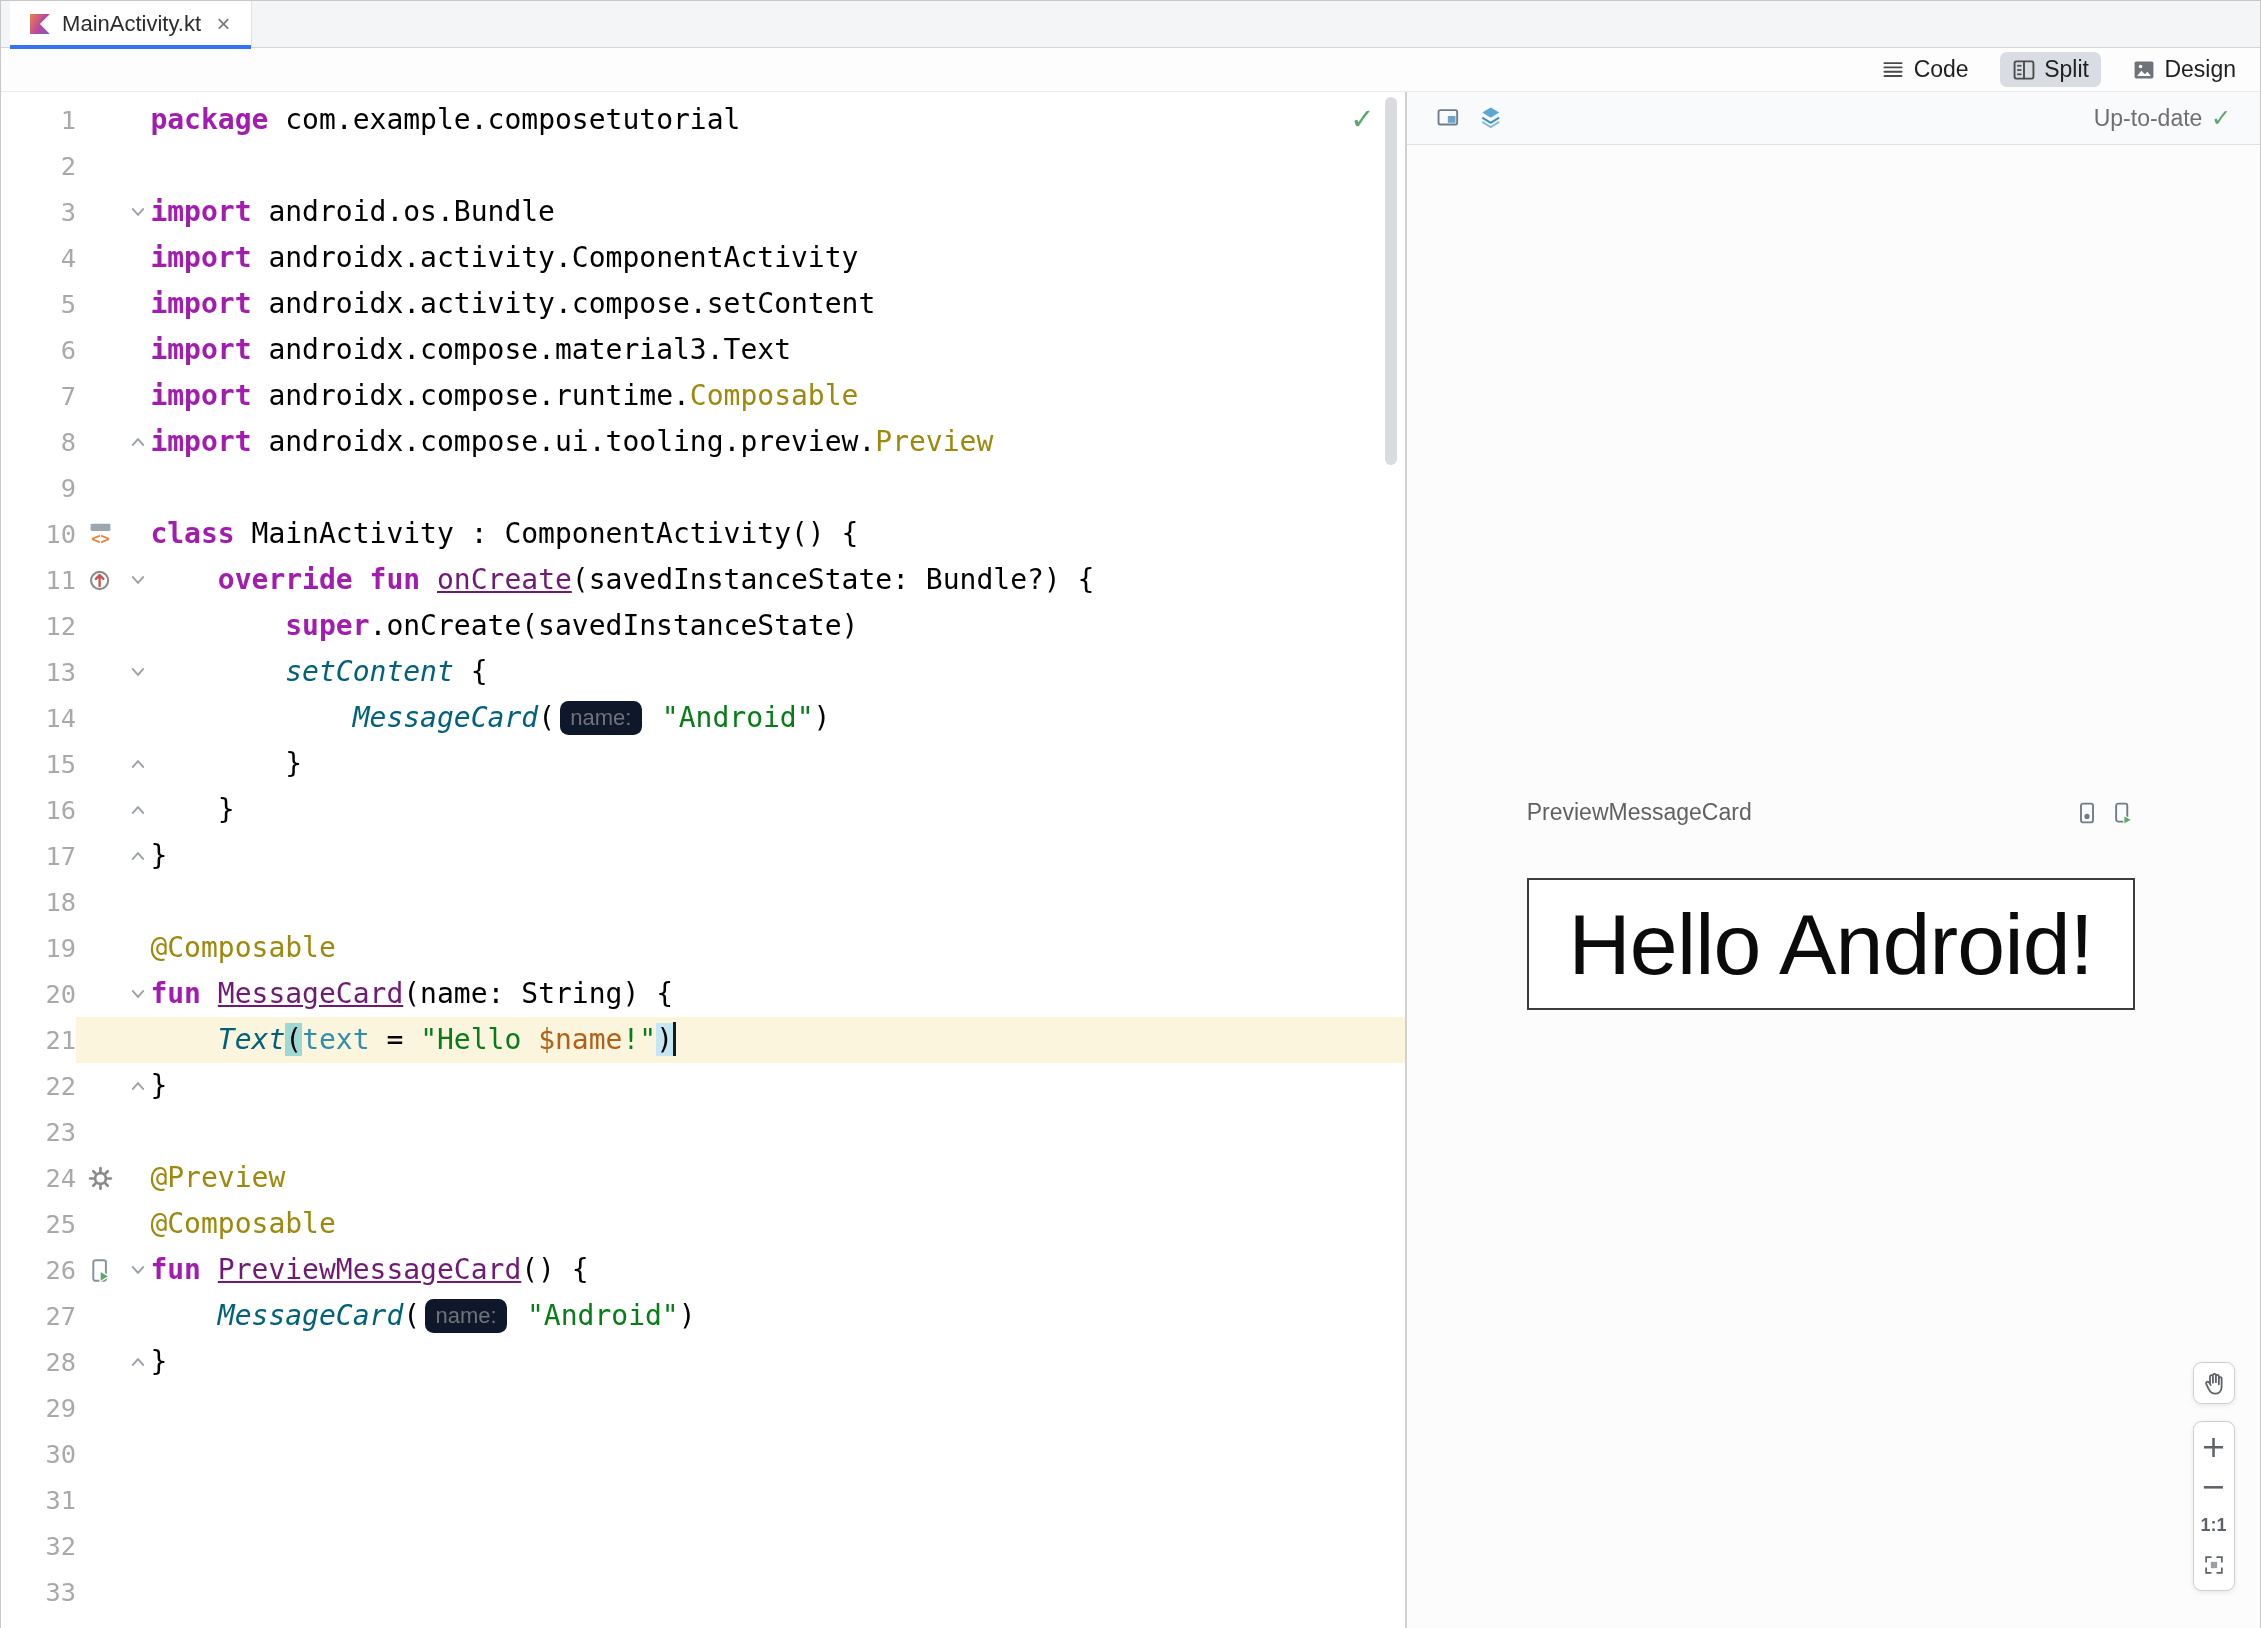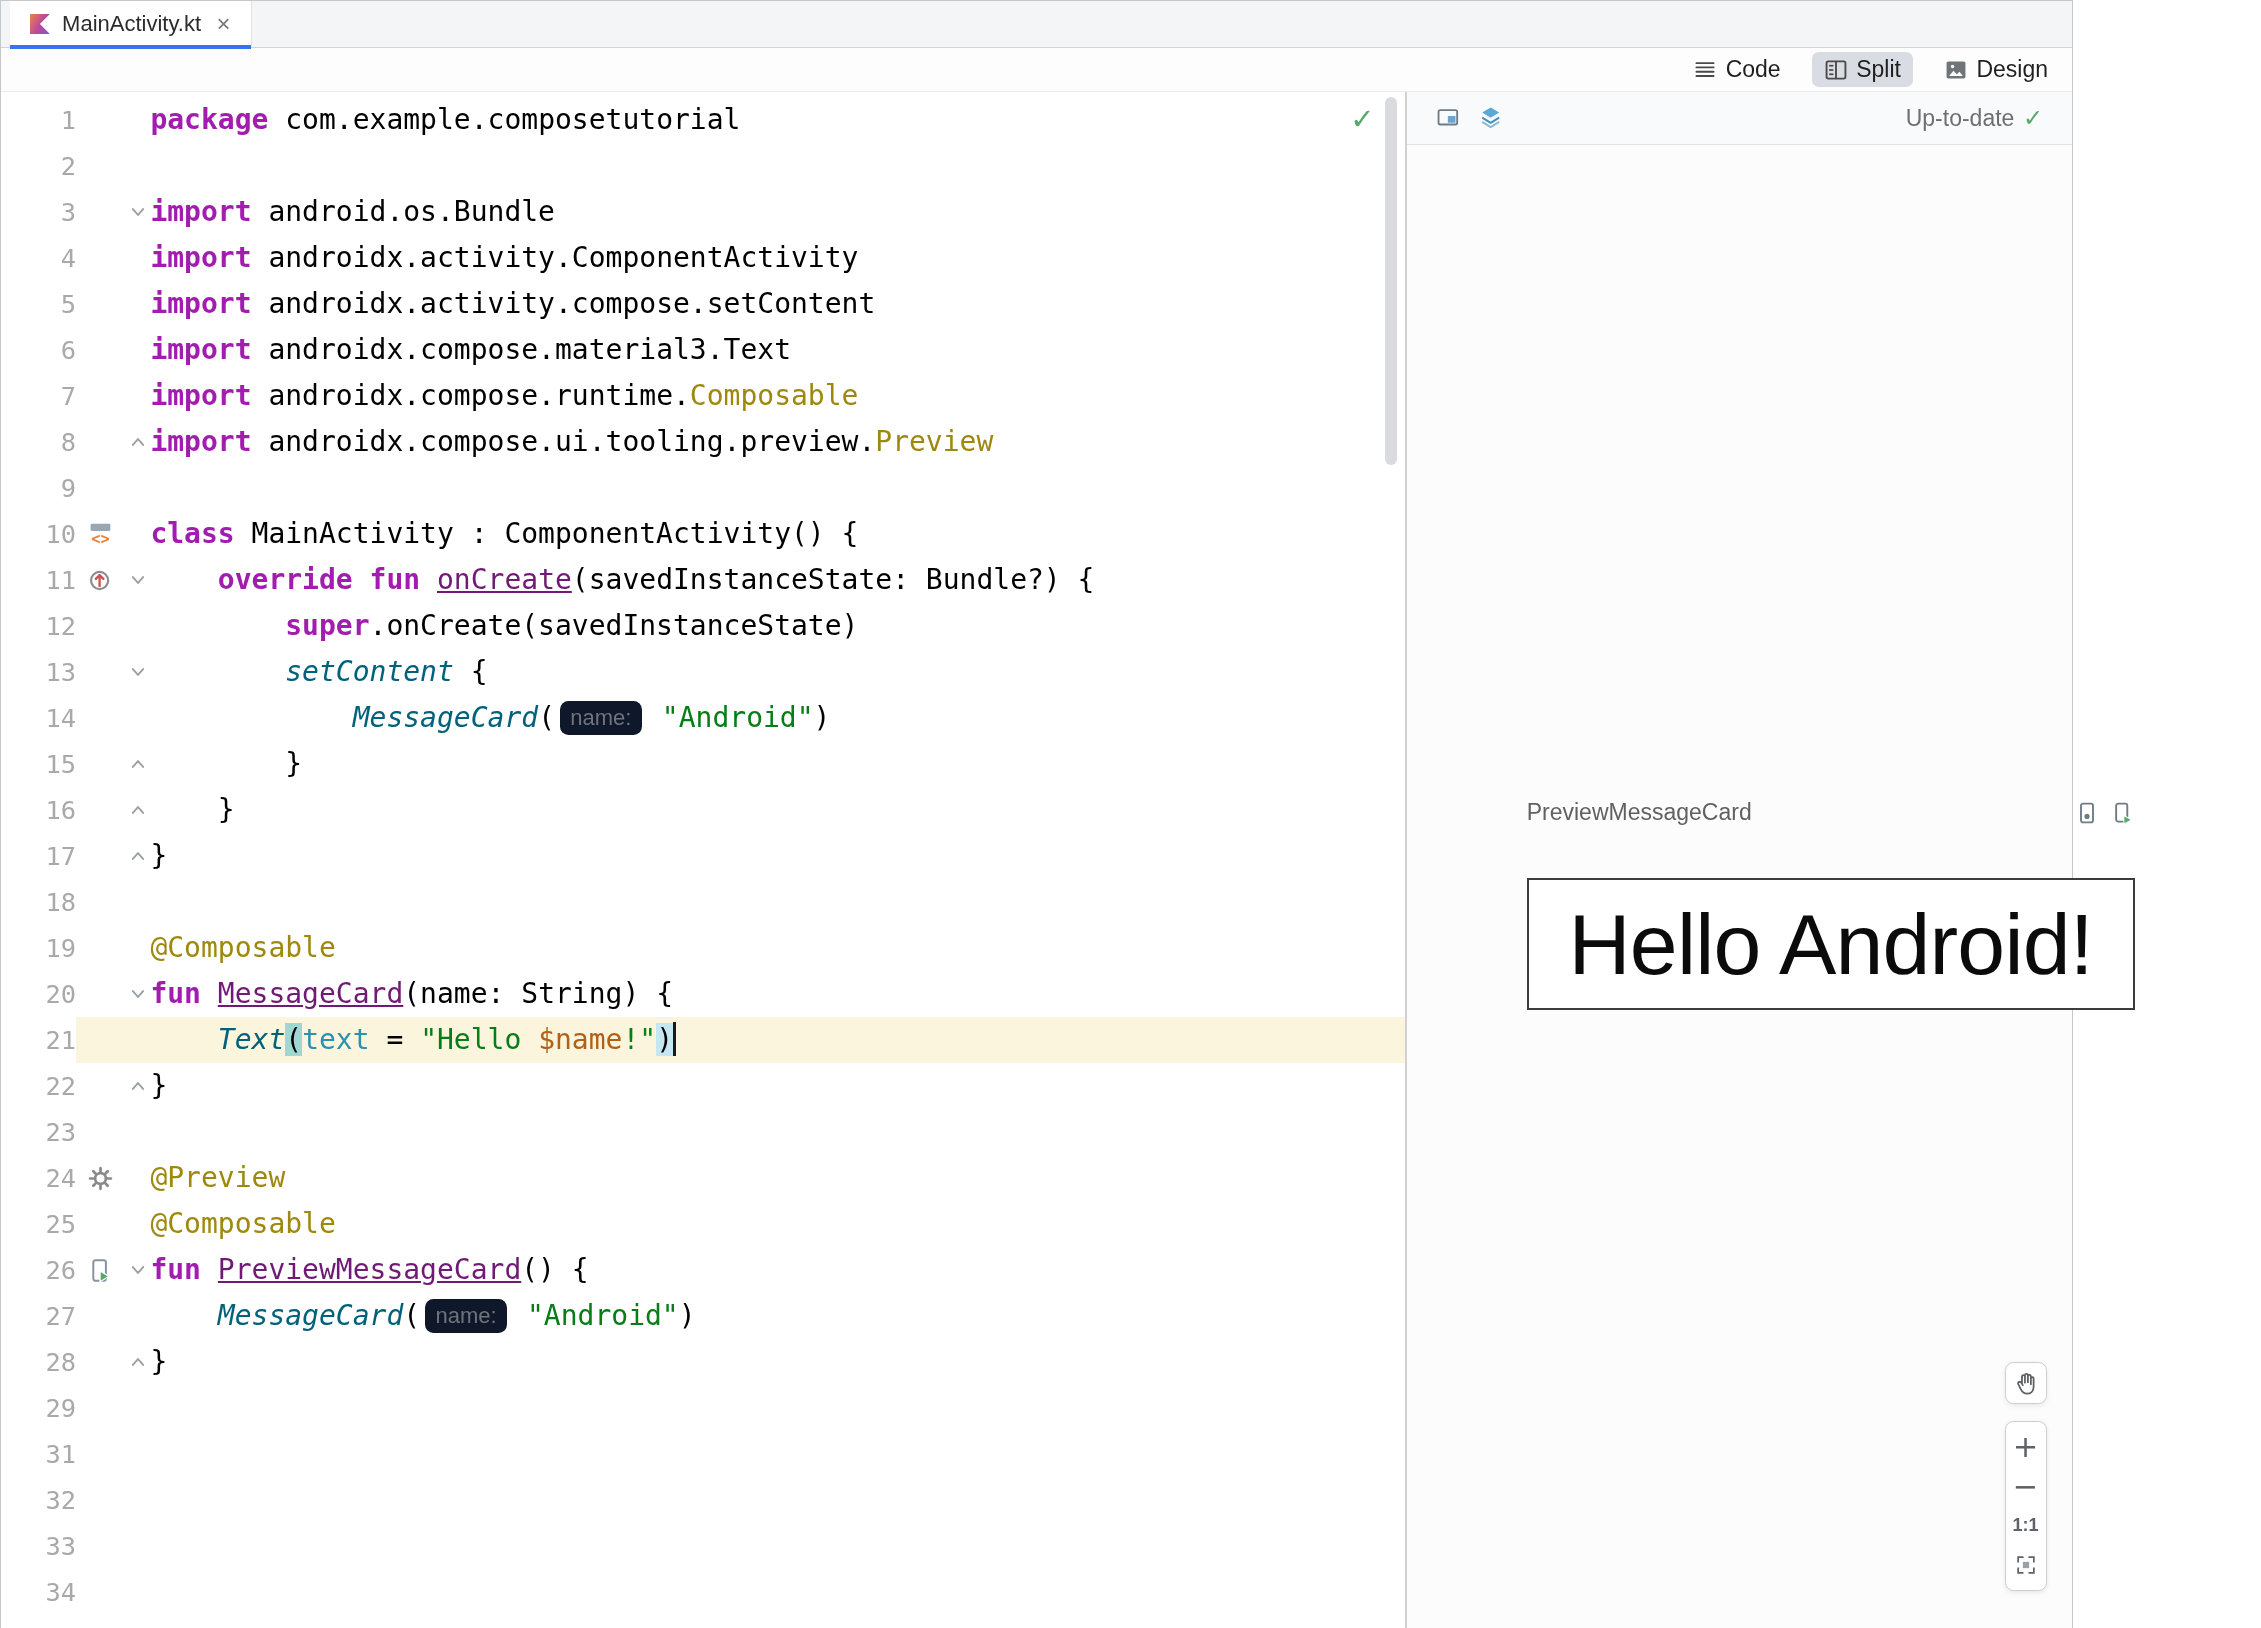--- a/index.html
+++ b/index.html
@@ -1,18 +1,18 @@
 <!DOCTYPE html>
 <html style="font-size:13.6px"><head>
 <meta charset="utf-8">
 <style>
   * { margin:0; padding:0; box-sizing:border-box; }
   html,body { width:2261px; height:1629px; overflow:hidden; }
   body { font-family:"Liberation Sans","DejaVu Sans",sans-serif; background:#fff; }
-  .app { width:2073px; height:1629px; border:1.7px solid #c8c8c8; display:flex; flex-direction:column; background:#fff; }
+  .app { width:2261px; height:1629px; border:1.7px solid #c8c8c8; display:flex; flex-direction:column; background:#fff; }
 
   
   .tabbar { height:47px; background:#f4f5f6; border-bottom:1.7px solid #d4d4d4; display:flex; align-items:stretch; padding-left:8.5px; flex:none; }
   .tab { display:flex; align-items:center; gap:12px; padding:0 20.3px; background:#ffffff; position:relative; border-right:0.8px solid #e3e3e3; cursor:default; }
   .tab.active::after { content:""; position:absolute; left:0; right:0; bottom:-1.7px; height:4.2px; background:#3574f0; }
   .tab-label { font-size:22px; color:#2b2b2b; }
   .tab-close { font-size:24px; color:#7a7a7a; margin-left:3.4px; }
   .kticon { width:20.3px; height:20.3px; display:inline-block; background:linear-gradient(120deg,#ee8146 0%,#b9479f 55%,#6b63d0 100%);
             clip-path:polygon(0 0,100% 0,50% 50%,100% 100%,0 100%); }
 
@@ -421,20 +421,28 @@
           </div>
           <div class="cl">
             <span class="ln">29</span>
             <span class="rest">
               <span class="gi"></span>
               <span class="fold"></span>
               <span class="code"></span>
             </span>
           </div>
           <div class="cl">
+            <span class="ln">30</span>
+            <span class="rest">
+              <span class="gi"></span>
+              <span class="fold"></span>
+              <span class="code"></span>
+            </span>
+          </div>
+          <div class="cl">
             <span class="ln">31</span>
             <span class="rest">
               <span class="gi"></span>
               <span class="fold"></span>
               <span class="code"></span>
             </span>
           </div>
           <div class="cl">
             <span class="ln">32</span>
             <span class="rest">

